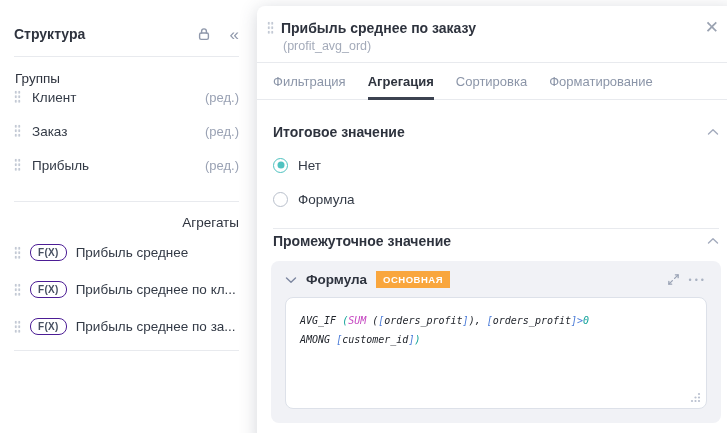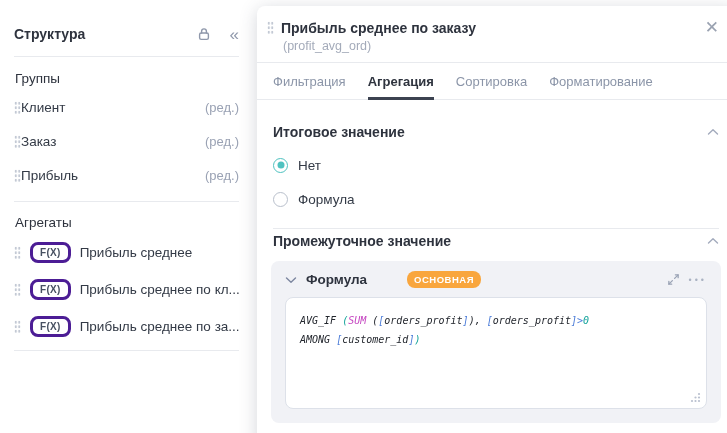--- a/index.html
+++ b/index.html
@@ -15,25 +15,25 @@
   
   .sidebar{position:absolute;left:0;top:0;width:253px;height:100%;background:#fff;padding:12px 14px;}
   .sidebar-header{display:flex;align-items:center;height:44px;gap:18px;}
   .sidebar-title{flex:1;font-size:14px;font-weight:700;}
   .icon-btn{display:flex;align-items:center;justify-content:center;cursor:pointer;color:#8f98ab;}
   .collapse-glyph{font-size:17px;line-height:1;color:#8f98ab;}
   .section-title{font-size:13.5px;font-weight:400;margin:14px 0 4px 1px;}
   .drag-handle{width:7px;height:13px;flex:0 0 auto;
     background-image:radial-gradient(circle,#c3c9d4 1.1px,transparent 1.35px);
     background-size:3.5px 4.5px;cursor:grab;}
-  .group-row{display:flex;align-items:center;height:34px;}
+  .group-row{display:flex;align-items:flex-start;height:34px;gap:11px;}
   .group-label{flex:1;font-size:13.5px;color:#333a46;}
   .edit-link{font-size:13px;color:var(--text-muted);cursor:pointer;}
   .agg-row{display:flex;align-items:center;height:37px;gap:9px;}
-  .fx-badge{font-size:10px;font-weight:600;color:#475061;border:3px solid #4c1d95;
+  .fx-badge{font-size:10px;font-weight:600;color:#475061;border:1px solid #4c1d95;
     border-radius:8px;padding:2px 7px;letter-spacing:.3px;background:#fff;flex:0 0 auto;}
   .agg-label{font-size:13.5px;color:#333a46;white-space:nowrap;overflow:hidden;}
 
   
   .panel{position:absolute;left:257px;top:6px;width:478px;height:440px;background:#fff;
     border-radius:8px 0 0 0;box-shadow:0 3px 18px rgba(60,70,90,.22);}
   .panel-header{display:flex;align-items:center;padding:13px 16px 0 10px;gap:7px;}
   .panel-title{flex:1;font-size:14px;font-weight:700;}
   .close-btn{font-size:17px;line-height:1;color:#9aa2b1;cursor:pointer;}
   .panel-subtitle{padding:3px 16px 0 26px;font-size:12.5px;color:#a4abba;}
@@ -52,21 +52,21 @@
   .radio.on{border:1.5px solid var(--accent-teal);background:#fff;}
   .radio.on::after{content:"";position:absolute;left:50%;top:50%;width:7px;height:7px;
     border-radius:50%;background:var(--accent-teal);transform:translate(-50%,-50%);}
   .radio-label{font-size:13.5px;color:#333a46;}
   .section-hr{margin:20px 16px 0 16px;}
 
   .formula-card{margin:12px 14px 0 14px;background:#f1f2f6;border-radius:8px;padding:10px 14px 14px 14px;}
   .formula-head{display:flex;align-items:center;gap:9px;}
   .formula-title{font-size:13.5px;font-weight:700;}
   .main-badge{font-size:9.5px;font-weight:700;color:#fff;background:var(--badge-orange);
-    border-radius:8px;padding:3px 7px;letter-spacing:.5px;margin-left:31px;}
+    border-radius:0;padding:3px 7px;letter-spacing:.5px;}
   .formula-head .spacer{flex:1;}
   .dots-menu{color:#aab2c2;font-size:9px;letter-spacing:3px;cursor:pointer;}
   .code-editor{margin-top:9px;background:#fff;border:1px solid #dde1e9;border-radius:8px;
     height:112px;position:relative;padding:13px 14px;cursor:text;}
   .code{font-family:"DejaVu Sans Mono","Liberation Mono",monospace;font-size:10px;line-height:19px;white-space:pre;font-style:italic;}
   .tok-default{color:var(--code-default);}
   .tok-magenta{color:var(--code-magenta);}
   .tok-blue{color:var(--code-blue);}
   .tok-teal{color:var(--code-teal);}
   .grip{position:absolute;right:5px;bottom:5px;cursor:nwse-resize;display:flex;}
@@ -103,21 +103,21 @@
     <span class="edit-link">(ред.)</span>
   </div>
   <div class="group-row">
     <span class="drag-handle"></span>
     <span class="group-label">Прибыль</span>
     <span class="edit-link">(ред.)</span>
   </div>
 
   <div class="divider" style="margin-top:9px;"></div>
 
-  <div class="section-title" style="margin-top:13px;">Агрегаты</div>
+  <div class="section-title" style="margin-top:13px;text-align:right;">Агрегаты</div>
 
   <div class="agg-row">
     <span class="drag-handle"></span>
     <span class="fx-badge">F(X)</span>
     <span class="agg-label">Прибыль среднее</span>
   </div>
   <div class="agg-row">
     <span class="drag-handle"></span>
     <span class="fx-badge">F(X)</span>
     <span class="agg-label">Прибыль среднее по кл...</span>

